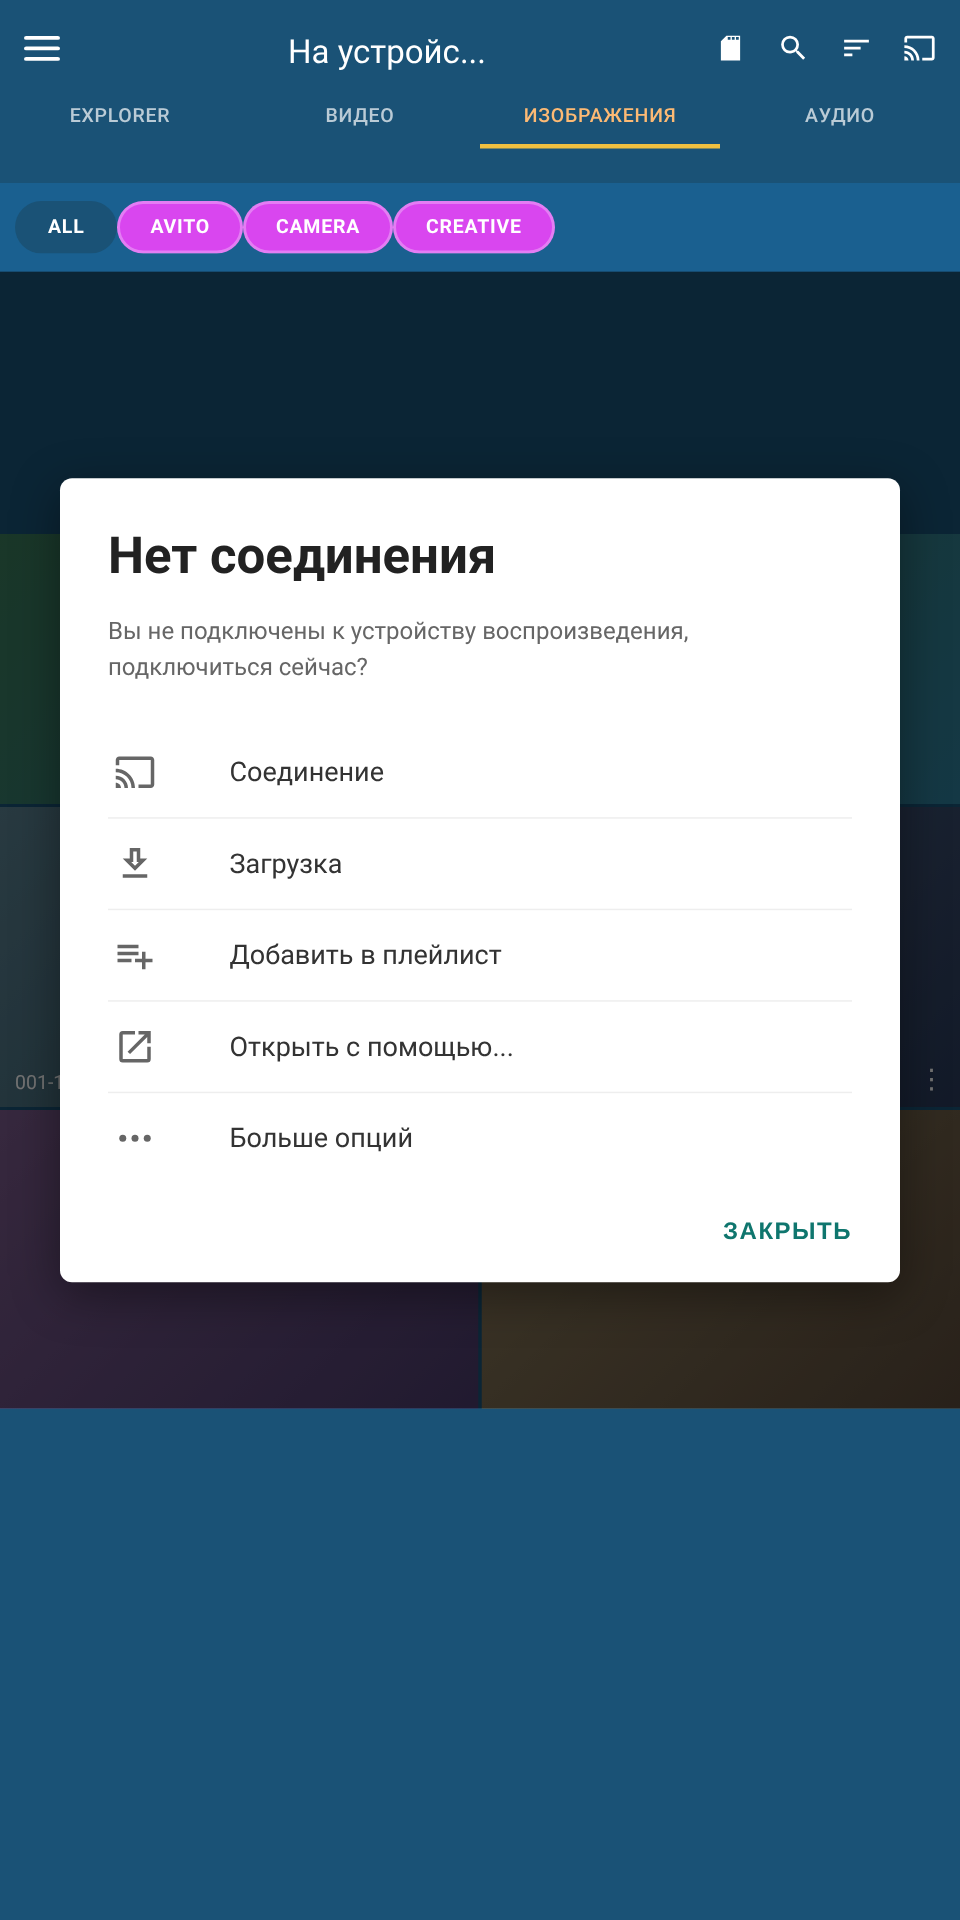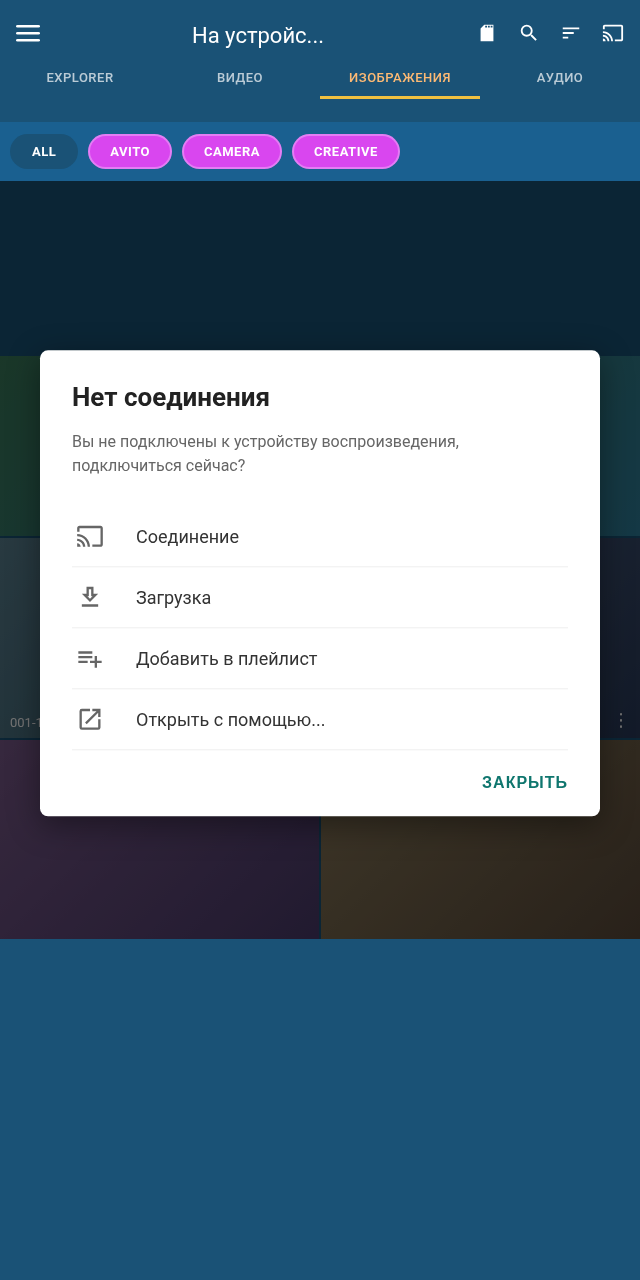--- a/index.html
+++ b/index.html
@@ -56,21 +56,20 @@
       color: #fdba74;
       border-bottom: 3px solid #f0c040;
       padding-bottom: 11px;
     }
 
     
     .filter-row {
       background: #1a6090;
       display: flex;
       padding: 12px 10px;
-      gap: 10px;
       overflow-x: auto;
     }
     .chip {
       border-radius: 50px;
       padding: 8px 20px;
       font-size: 13px;
       font-weight: 700;
       color: white;
       background: #d946ef;
       border: 2px solid rgba(255,255,255,0.3);
@@ -154,36 +153,36 @@
       left: 50%;
       transform: translate(-50%, -45%);
       background: white;
       border-radius: 8px;
       width: 560px;
       padding: 32px 32px 24px 32px;
       z-index: 20;
       box-shadow: 0 8px 32px rgba(0,0,0,0.4);
     }
     .dialog-title {
-      font-size: 26px;
+      font-size: 34px;
       font-weight: 700;
       color: #222;
       margin-bottom: 18px;
     }
     .dialog-subtitle {
       font-size: 16px;
       color: #666;
       margin-bottom: 28px;
       line-height: 1.5;
     }
     .dialog-item {
       display: flex;
       align-items: center;
       padding: 16px 0;
-      gap: 28px;
+      gap: 45px;
       cursor: pointer;
     }
     .dialog-item-icon {
       width: 36px;
       display: flex;
       justify-content: center;
       align-items: center;
       color: #555;
       font-size: 22px;
       flex-shrink: 0;
@@ -331,19 +330,29 @@
       <div class="dialog-item">
         <span class="dialog-item-icon">
           <svg width="28" height="28" viewBox="0 0 24 24" fill="#666">
             <path d="M19 19H5V5h7V3H5a2 2 0 0 0-2 2v14a2 2 0 0 0 2 2h14a2 2 0 0 0 2-2v-7h-2v7zM14 3v2h3.59l-9.83 9.83 1.41 1.41L19 6.41V10h2V3h-7z"></path>
           </svg>
         </span>
         <span class="dialog-item-label">Открыть с помощью...</span>
       </div>
       <div class="divider"></div>
 
+      <div class="dialog-item">
+        <span class="dialog-item-icon">
+          <svg width="28" height="28" viewBox="0 0 24 24" fill="#666">
+            <circle cx="5" cy="12" r="2"></circle>
+            <circle cx="12" cy="12" r="2"></circle>
+            <circle cx="19" cy="12" r="2"></circle>
+          </svg>
+        </span>
+        <span class="dialog-item-label">Больше опций</span>
+      </div>
 
       <div class="dialog-actions">
         <button class="dialog-btn-close">ЗАКРЫТЬ</button>
       </div>
     </div>
   </div>
 </div>
 
 </body></html>

